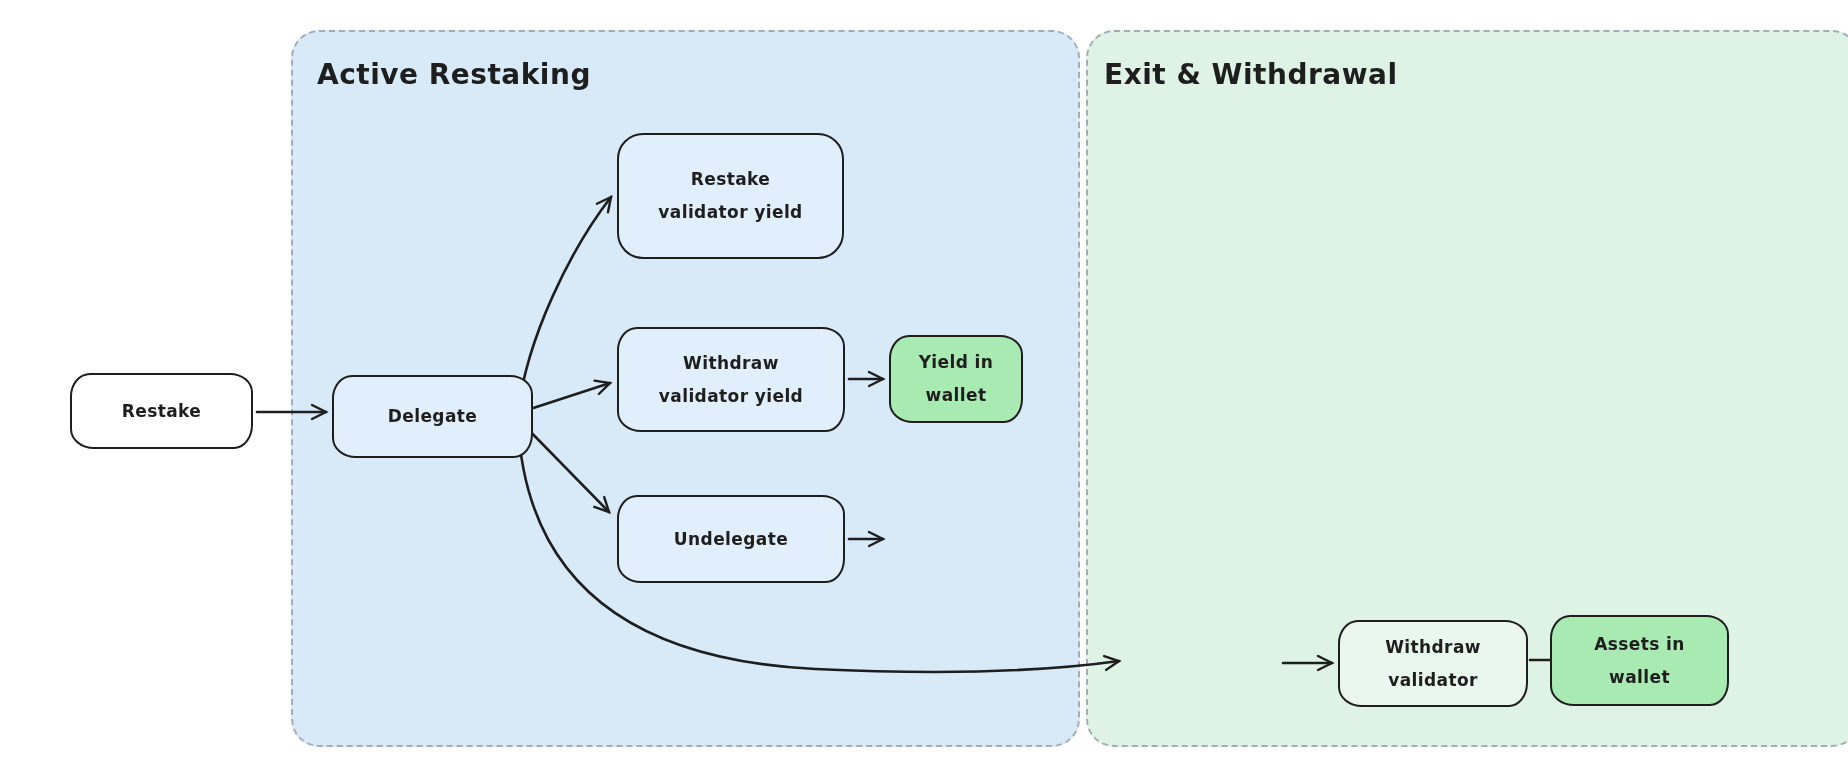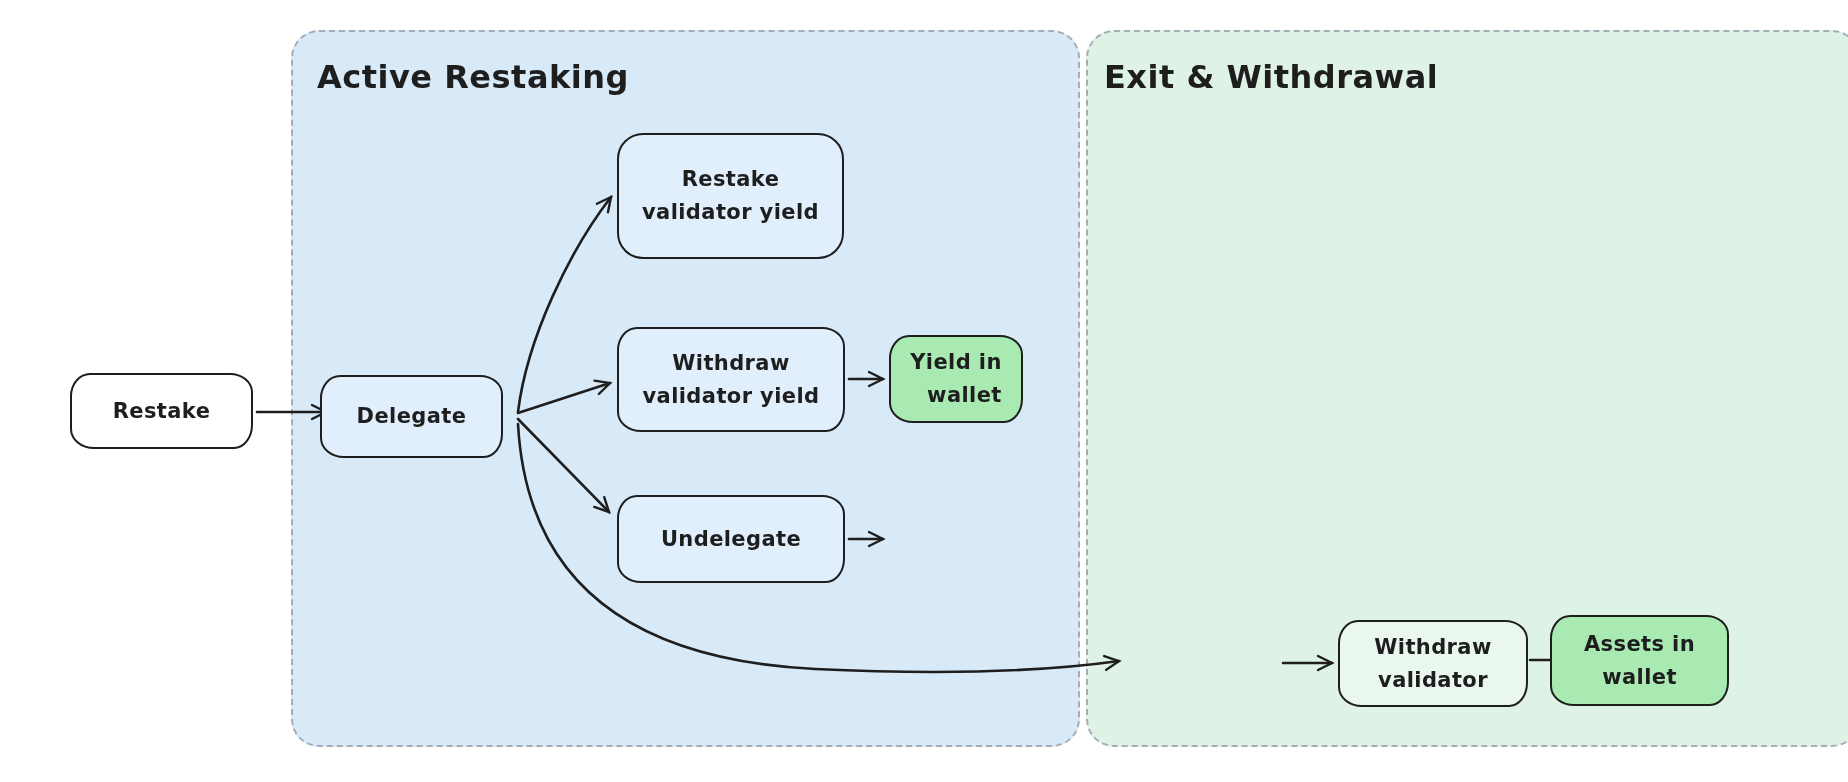--- a/index.html
+++ b/index.html
@@ -20,30 +20,30 @@
     font-family:"DejaVu Sans","Liberation Sans",sans-serif;
     color:var(--ink);
   }
   .section{
     position:absolute;border:2.5px dashed var(--section-border);
     border-radius:28px;box-sizing:border-box;
   }
   .section.blue{left:291px;top:30px;width:789px;height:717px;background:var(--active-bg);}
   .section.green{left:1086px;top:30px;width:774px;height:717px;background:var(--exit-bg);}
   .section-title{
-    position:absolute;font-size:32px;font-weight:600;letter-spacing:.5px;
+    position:absolute;font-size:28px;font-weight:600;letter-spacing:.5px;
     color:var(--ink);white-space:nowrap;
   }
   .section.blue .section-title{left:24px;top:26px;}
   .section.green .section-title{left:16px;top:26px;}
   .node{
     position:absolute;box-sizing:border-box;
     border:2.6px solid var(--ink);
     display:flex;align-items:center;justify-content:center;
-    text-align:center;font-size:21px;font-weight:600;letter-spacing:.4px;
+    text-align:center;font-size:17px;font-weight:600;letter-spacing:.4px;
     line-height:33px;white-space:pre-line;
     border-radius:20px 23px 19px 24px / 23px 19px 24px 20px;
   }
   .fill-white{background:var(--node-white);}
   .fill-blue{background:var(--node-blue);}
   .fill-green{background:var(--node-green);}
   .fill-accent{background:var(--accent-green);}
   svg.edges{position:absolute;left:0;top:0;pointer-events:none;}
   svg.edges path{fill:none;stroke:var(--ink);stroke-width:2.6px;stroke-linecap:round;}
   svg.edges polyline{fill:none;stroke:var(--ink);stroke-width:2.4px;stroke-linecap:round;}
@@ -72,29 +72,29 @@
     <path d="M 518 419 L 609 512" marker-end="url(#arrowhead)"></path>
     <path d="M 518 424 C 525 550 594 658 815 669 C 965 676 1062 669 1119 661" marker-end="url(#arrowhead)"></path>
     <path d="M 849 379 L 883 379" marker-end="url(#arrowhead)"></path>
     <path d="M 849 539 L 883 539" marker-end="url(#arrowhead)"></path>
     <path d="M 1283 663 L 1332 663" marker-end="url(#arrowhead)"></path>
     <path d="M 1530 660 L 1587 660" marker-end="url(#arrowhead)"></path>
   </svg>
 
   <div class="node fill-white" style="left:70px;top:373px;width:183px;height:76px;">Restake</div>
 
-  <div class="node fill-blue" style="left:320px;top:375px;width:183px;height:83px;">Delegate</div>
+  <div class="node fill-blue" style="left:332px;top:375px;width:201px;height:83px;">Delegate</div>
 
   <div class="node fill-blue" style="left:617px;top:133px;width:227px;height:126px;border-radius:26px;">Restake
 validator yield</div>
 
   <div class="node fill-blue" style="left:617px;top:327px;width:228px;height:105px;">Withdraw
 validator yield</div>
 
-  <div class="node fill-accent" style="left:889px;top:335px;width:134px;height:88px;text-align:right;">Yield in
+  <div class="node fill-accent" style="left:889px;top:335px;width:134px;height:88px;">Yield in
 wallet</div>
 
   <div class="node fill-blue" style="left:617px;top:495px;width:228px;height:88px;">Undelegate</div>
 
 
 
   <div class="node fill-green" style="left:1338px;top:620px;width:190px;height:87px;">Withdraw
 validator</div>
 
   <div class="node fill-accent" style="left:1550px;top:615px;width:179px;height:91px;">Assets in

